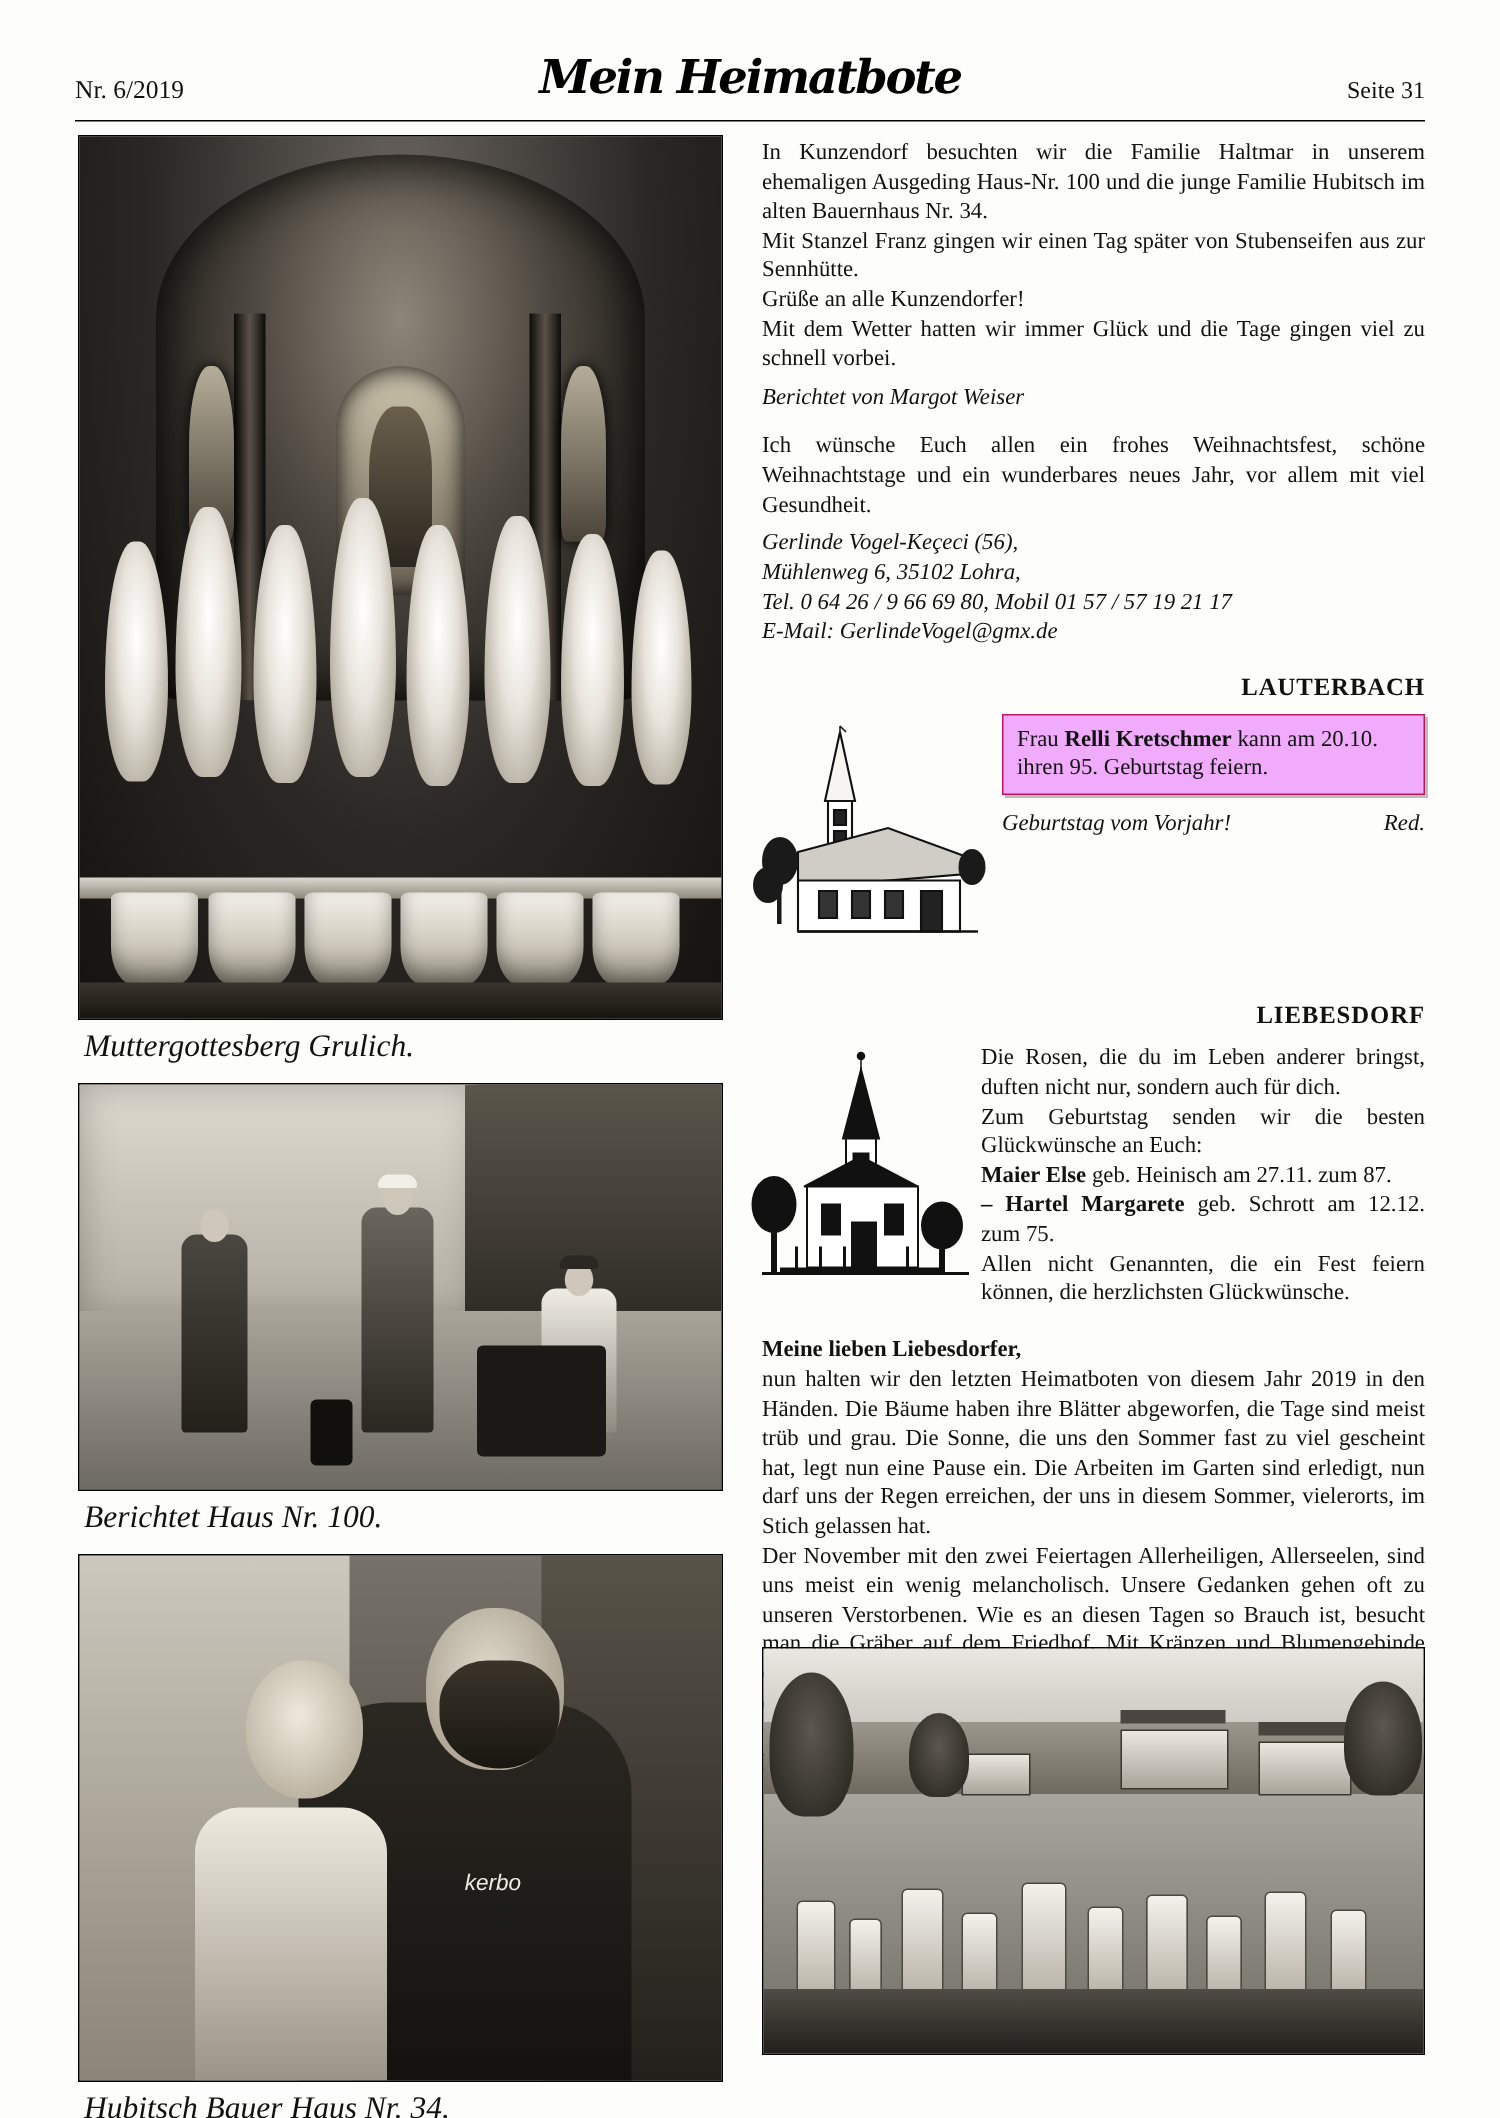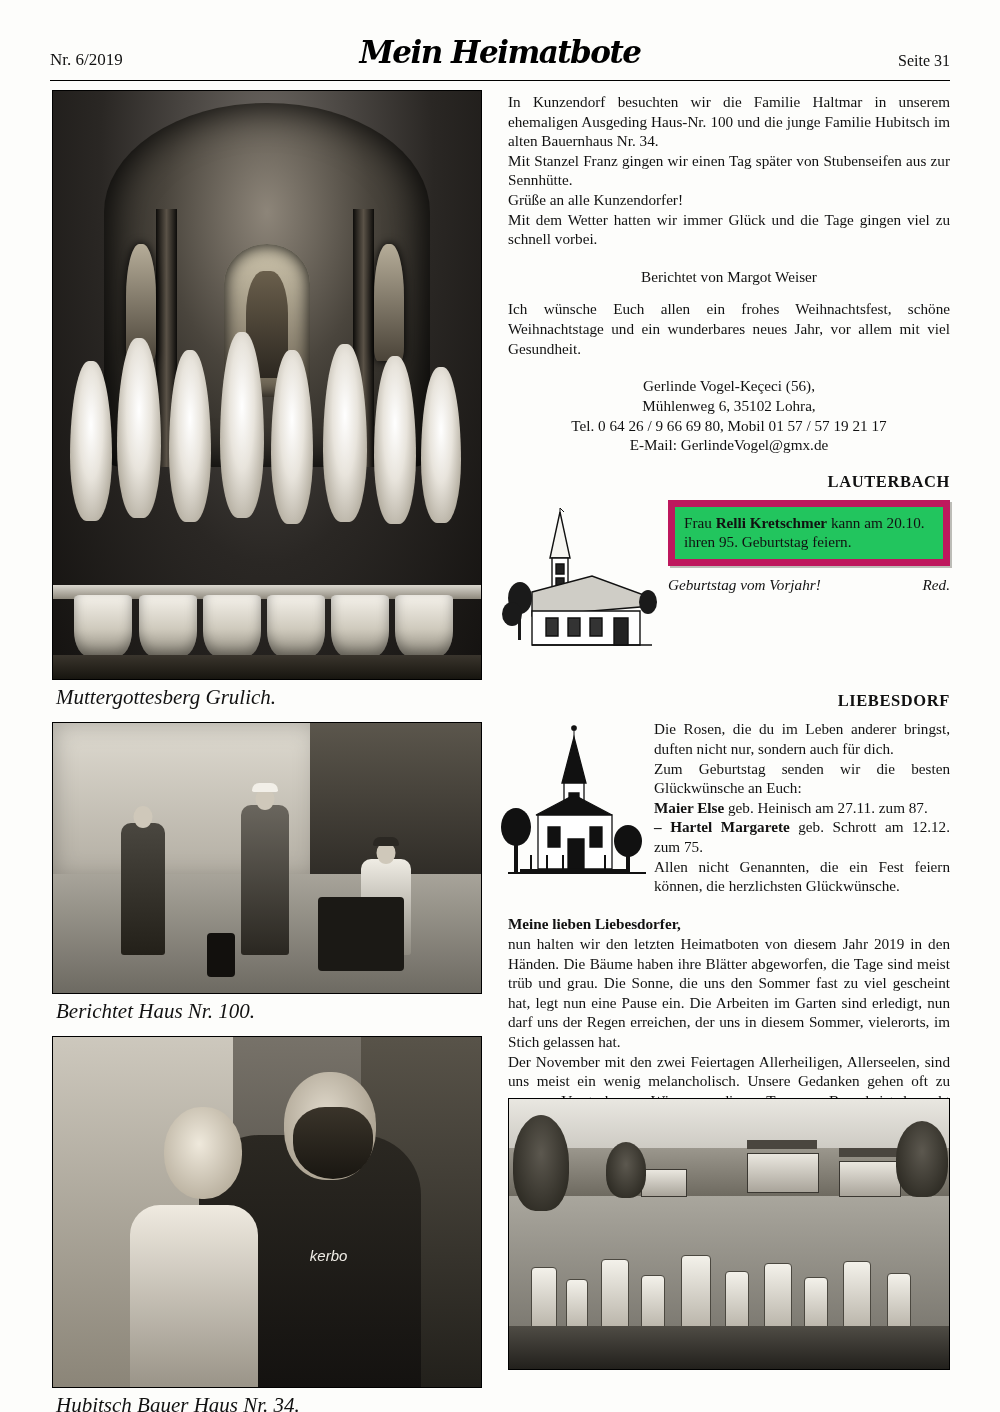--- a/index.html
+++ b/index.html
@@ -368,34 +368,35 @@
     position: absolute;
     background: radial-gradient(ellipse at 50% 40%,#5c584f,#222019);
     border-radius: 50% 50% 40% 40%;
   }
 
   
   .p { margin: 0 0 0 0; }
   .p + .p { margin-top: 0; }
   .blockgap { height: 13px; }
   .sig {
-    text-align: center;
-    margin-top: 18px;
+    text-align: left;
+    font-style: italic;
+    margin-top: 6px;
   }
   .sig-line { display: block; }
   .center-head {
     text-align: right;
     font-weight: bold;
     font-size: 16.5px;
     letter-spacing: 0.6px;
     margin: 16px 0 8px 0;
   }
   .box {
-    border: 7px solid #be185d;
-    background: #22c55e;
+    border: 1px solid #be185d;
+    background: #f0abfc;
     padding: 6px 9px 7px 9px;
     font-size: 15.2px;
     line-height: 1.27;
     box-shadow: 2px 2px 0 #bdbdb7;
     text-align: left;
   }
   .after-box {
     display: flex;
     justify-content: space-between;
     font-style: italic;

